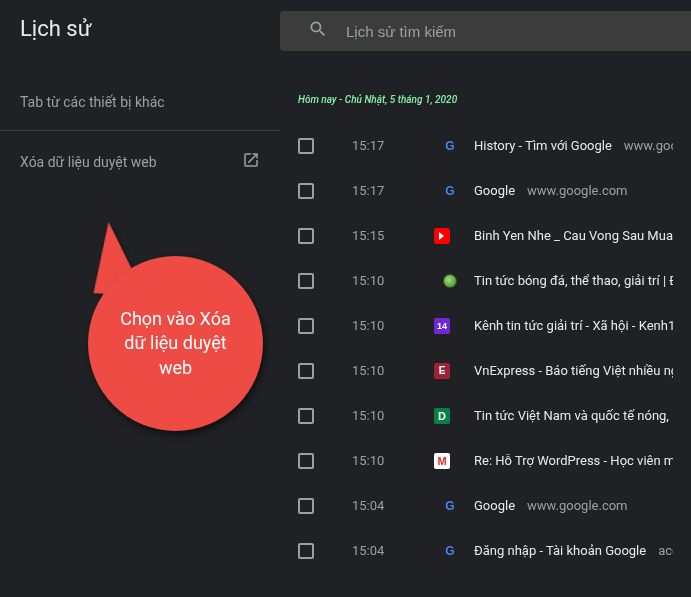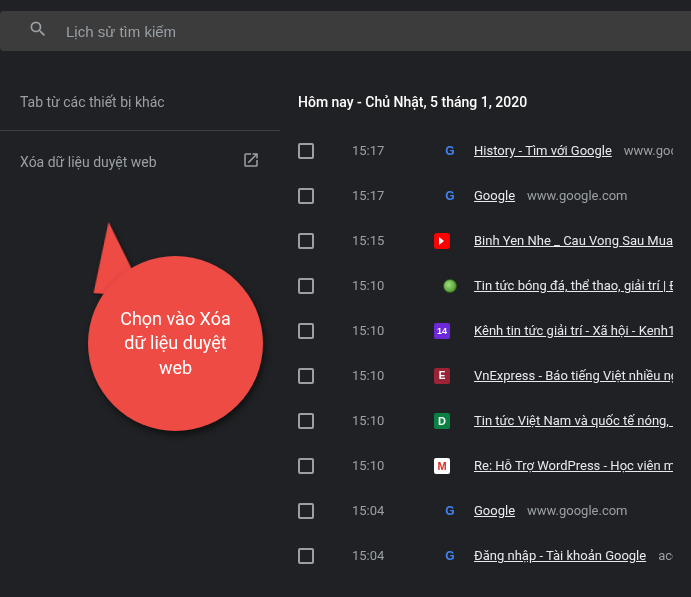--- a/index.html
+++ b/index.html
@@ -12,27 +12,27 @@
   .search-input::placeholder { color: #9aa0a6; }
 
   .body { display: flex; height: calc(597px - 56px); }
   .sidebar { width: 280px; padding-top: 28px; position: relative; }
   .side-item { padding: 10px 20px; font-size: 14px; color: #9aa0a6; cursor: pointer; display: flex; align-items: center; justify-content: space-between; }
   .side-item.active { color: #8ab4f8; font-weight: 500; }
   .side-sep { border-top: 1px solid #3c4043; margin: 10px 0 10px 0; }
   .open-icon { width: 18px; height: 18px; fill: #9aa0a6; }
 
   .main { flex: 1; padding-top: 28px; overflow: hidden; }
-  .date-header { font-size: 14px; color: #ffffff; font-weight: 500; padding: 10px 18px 18px 18px; }
+  .date-header { font-size: 10px; color: #86efac; font-weight: 500; padding: 10px 18px 18px 18px; font-style: italic; }
   .rows { }
   .row { display: flex; align-items: center; height: 45px; padding: 0 18px; }
   .cb { width: 16px; height: 16px; border: 2px solid #9aa0a6; border-radius: 2px; flex-shrink: 0; }
   .time { width: 90px; text-align: left; margin-left: 38px; font-size: 13px; color: #9aa0a6; flex-shrink: 0; }
   .fav { width: 16px; height: 16px; margin-right: 16px; flex-shrink: 0; display:flex; align-items:center; justify-content:center; border-radius:2px; }
-  .entry-title { font-size: 13px; color: #e8eaed; white-space: nowrap; text-decoration: underline; }
+  .entry-title { font-size: 13px; color: #e8eaed; white-space: nowrap; }
   .entry-domain { font-size: 13px; color: #9aa0a6; margin-left: 12px; white-space: nowrap; }
   .entry-text { display: flex; overflow: hidden; }
 
   
   .f-google { position:relative; width:16px;height:16px; }
   .f-google::before{ content:"G"; position:absolute; inset:0; display:flex; align-items:center; justify-content:center; font:700 12px Arial; color:#4285f4;}
   .f-youtube { background:#ff0000; border-radius:3px; position:relative; }
   .f-youtube::before{ content:""; position:absolute; left:5px; top:4px; border-left:5px solid #fff; border-top:4px solid transparent; border-bottom:4px solid transparent; }
   .f-clock { width:14px;height:14px; border-radius:50%; background: radial-gradient(circle at 40% 40%, #9ee37d, #3a7d1f); border:1px solid #2d5f16; }
   .f-k14 { background:#6d28d9; color:#fff; font:700 9px Arial; display:flex; align-items:center; justify-content:center; }
@@ -43,20 +43,21 @@
 
   
   .callout { position: absolute; left: 88px; top: 200px; width: 175px; height: 175px; background: #ed4b44; border-radius: 50%; display: flex; align-items: center; justify-content: flex-start; text-align: center; padding: 20px; box-shadow: 2px 4px 6px rgba(0,0,0,.5); }
   .callout-text { color: #fff; font-size: 18px; line-height: 1.35; }
   .callout-tail { position: absolute; left: 96px; top: 167px; width: 0; height: 0; border-left: 10px solid transparent; border-right: 42px solid transparent; border-bottom: 72px solid #ed4b44; transform: rotate(4deg); filter: drop-shadow(2px 2px 3px rgba(0,0,0,.4)); }
 </style>
 </head>
 <body>
 
 <div class="top-bar">
+  <div class="title">Lịch sử</div>
   <div class="search-wrap">
     <span>
       <svg viewBox="0 0 24 24">
           <path d="M15.5 14h-.79l-.28-.27A6.471 6.471 0 0016 9.5 6.5 6.5 0 109.5 16c1.61 0 3.09-.59 4.23-1.57l.27.28v.79l5 4.99L20.49 19l-4.99-5zm-6 0C7.01 14 5 11.99 5 9.5S7.01 5 9.5 5 14 7.01 14 9.5 11.99 14 9.5 14z"></path>
         </svg>
     </span>
     <input class="search-input" placeholder="Lịch sử tìm kiếm" style="">
   </div>
 </div>
 

